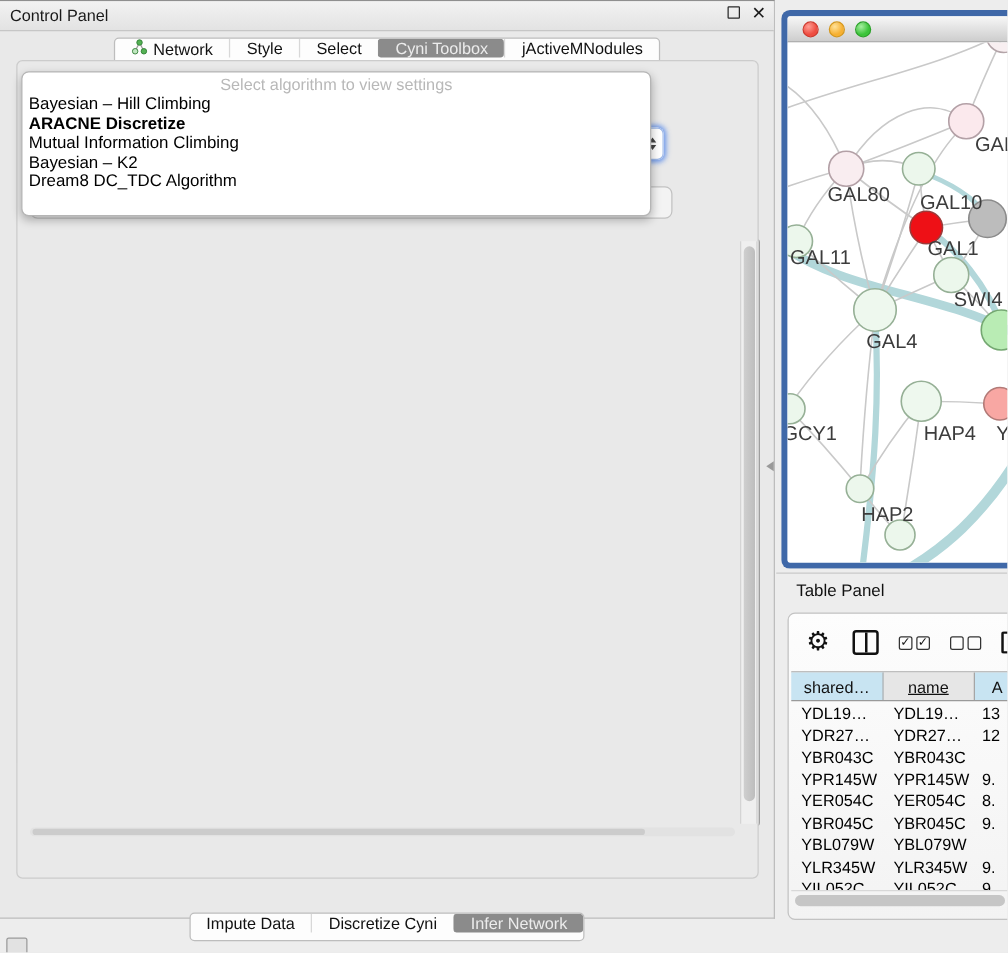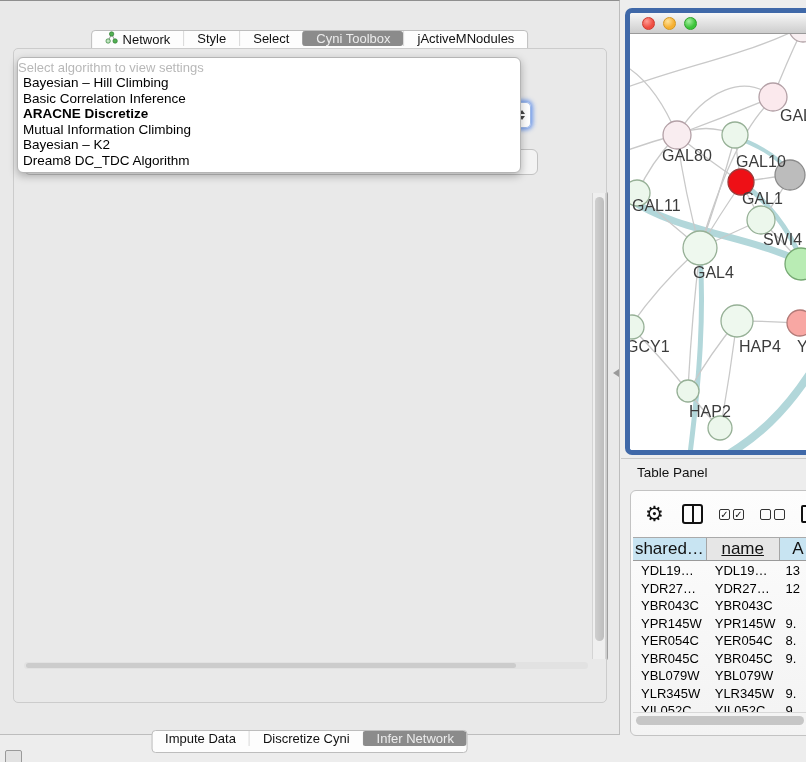--- a/index.html
+++ b/index.html
@@ -41,21 +41,21 @@
     display:flex; align-items:center; }
   #hidden-combo span { font-size:13px; color:#b3b3b3; padding-left:12px; }
   #focus-spinner { position:absolute; left:512px; top:101px; width:19px; height:26px;
     background:#fff; border-radius:5px; box-shadow:0 0 4px 2px rgba(90,140,235,.85), inset 0 0 0 1px #9db8e8;
     z-index:2; display:flex; flex-direction:column; align-items:center; justify-content:center; gap:2px; }
 
   
   #algo-dropdown { position:absolute; left:17px; top:56px; width:504px; height:116px;
     background:#fff; border:1px solid #b5b5b5; border-radius:6px;
     box-shadow:0 3px 8px rgba(0,0,0,.28); z-index:20; padding-top:3px; }
-  #dd-header { text-align:left; font-size:13px; color:#b8b8b8; height:14px; line-height:14px; }
+  #dd-header { text-align:center; font-size:13px; color:#b8b8b8; height:14px; line-height:14px; }
   .dd-item { font-size:13.5px; color:#000; height:15.5px; line-height:15.5px; padding-left:5px; white-space:nowrap; }
   .dd-item.bold { font-weight:700; }
 
   
   .group { position:absolute; border:1px solid #a6a6a6; border-radius:3px; }
   .group-label { position:absolute; top:-8px; left:8px; background:#e9e9e9; padding:0 4px;
     font-size:13px; font-weight:700; color:#111; white-space:nowrap; }
   .group-label.blue { color:#1a1aee; }
   .group-label.green { color:#2ecc2e; }
 
@@ -138,21 +138,21 @@
   #cols-icon { width:21px; height:20px; border:2px solid #111; border-radius:3px; margin-left:18px; position:relative; }
   #cols-icon::after { content:""; position:absolute; left:8px; top:0; width:2px; height:100%; background:#111; }
   .cb-pair { display:flex; gap:3px; margin-left:16px; }
   .cb { width:11px; height:11px; border:1.6px solid #333; border-radius:2px; font-size:10px; line-height:9px;
     color:#111; text-align:center; font-weight:bold; }
   #doc-icon { width:14px; height:18px; border:2px solid #111; border-radius:2px; margin-left:16px;
     clip-path:polygon(0 0,70% 0,100% 30%,100% 100%,0 100%); }
 
   #tbl-head { position:absolute; left:2px; top:46px; width:184px; height:24px; display:flex;
     border-top:1px solid #aaa; border-bottom:1px solid #9a9a9a; }
-  .th { font-size:17px; color:#111; display:flex; align-items:center; justify-content:center;
+  .th { font-size:13px; color:#111; display:flex; align-items:center; justify-content:center;
     border-right:1px solid #a5a5a5; height:100%; }
   .th.hl { background:#c8e4f2; }
   .th.plain { background:#e6e6e6;text-decoration:underline; }
   #tbl-body { position:absolute; left:2px; top:71px; width:184px; height:152px; overflow:hidden; }
   .tr { display:flex; height:17.5px; }
   .td { font-size:13px; color:#000; padding-left:8px; display:flex; align-items:center; white-space:nowrap; overflow:hidden; }
   #tbl-hscroll { position:absolute; left:2px; top:221px; width:182px; height:14px;
     background:#f4f4f4; border-top:1px solid #d8d8d8; }
   #tbl-hthumb { position:absolute; left:3px; top:2.5px; width:168px; height:9px; background:#c6c6c6; border-radius:5px; }
 
@@ -162,20 +162,27 @@
 
   
   .net-mini { width:13px; height:13px; display:inline-block; }
 </style>
 </head>
 <body>
 
 <div id="root">
 
   <div id="control-panel">
+    <div id="cp-titlebar">
+      <span id="cp-title">Control Panel</span>
+      <span id="cp-controls">
+        <span class="float-icon"></span>
+        <span class="close-icon">✕</span>
+      </span>
+    </div>
 
     <div id="cp-content"></div>
 
     <div class="tabbar" id="top-tabbar">
         <div class="tab">
           <span><svg class="net-mini" viewBox="0 0 13 13" xmlns="http://www.w3.org/2000/svg">
               <line x1="6.5" y1="3" x2="3" y2="10" stroke="#999" stroke-width="1"></line>
               <line x1="6.5" y1="3" x2="10" y2="10" stroke="#999" stroke-width="1"></line>
               <circle cx="6.5" cy="3" r="2.2" fill="#54b154" stroke="#2e7d32" stroke-width=".7"></circle>
               <circle cx="3" cy="10" r="2.2" fill="#bfe6bf" stroke="#2e7d32" stroke-width=".7"></circle>
@@ -202,21 +209,20 @@
       <span class="tri-down"></span>
     </div>
     <div id="hidden-combo">
       <span>galFiltered.sif default node</span>
     </div>
 
     <div id="algo-dropdown">
       <div id="dd-header">Select algorithm to view settings</div>
       <div id="dd-items">
           <div class="dd-item">Bayesian – Hill Climbing</div>
-          <div class="dd-item">Basic Correlation Inference</div>
           <div class="dd-item bold">ARACNE Discretize</div>
           <div class="dd-item">Mutual Information Climbing</div>
           <div class="dd-item">Bayesian – K2</div>
           <div class="dd-item">Dream8 DC_TDC Algorithm</div>
         </div>
     </div>
 
     <div class="group" id="grp-settings">
       <span class="group-label">Cyni Algorithm Settings</span>
 

